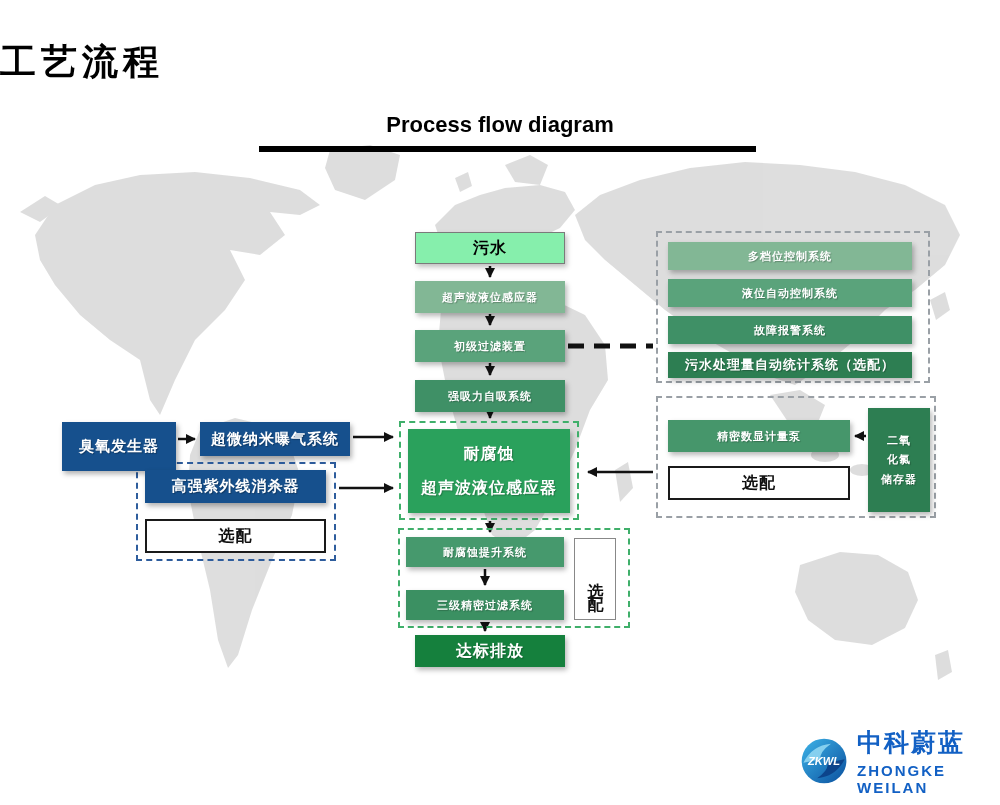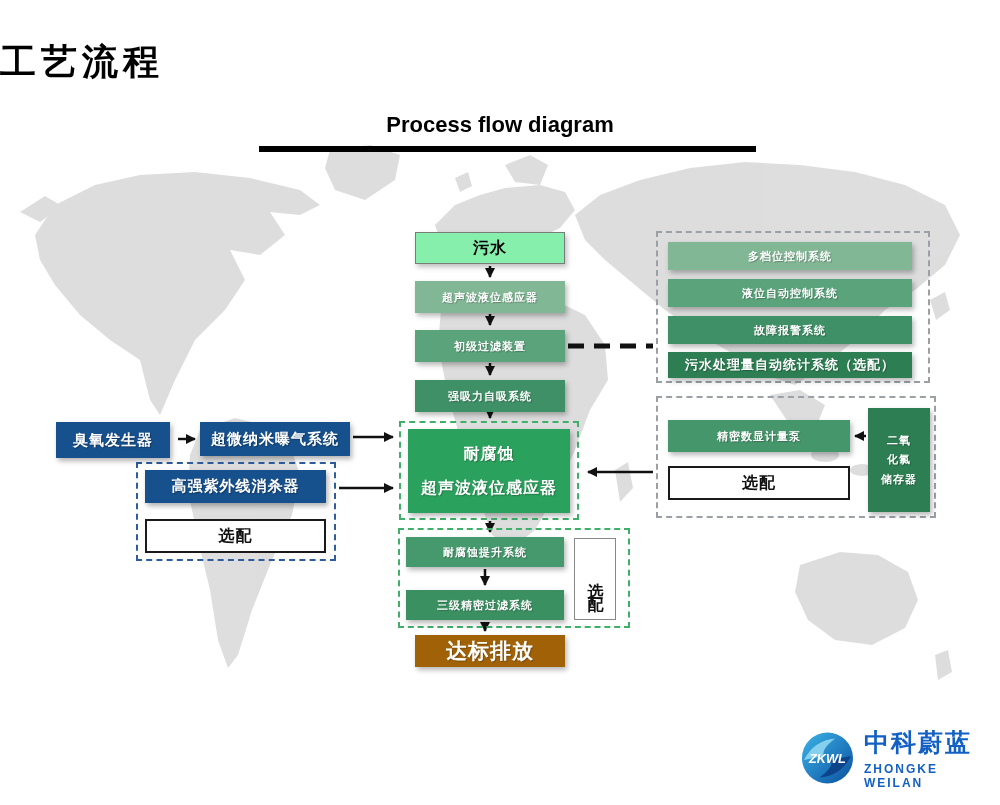--- a/index.html
+++ b/index.html
@@ -29,21 +29,21 @@
   .dashed-blue  { border-color:#2e5d9d; }
 
   .reactor-text { line-height:2.1; }
   .vtext { writing-mode:vertical-rl; text-orientation:upright; letter-spacing:14px;
            font-size:16px; font-weight:bold; color:#111; padding-top:10px; }
   .storage-lines div { line-height:1.75; }
 
   .logo { position:absolute; left:800px; top:726px; display:flex; align-items:center; gap:9px; }
   .logo-names { display:flex; flex-direction:column; }
   .logo-zh { font-size:25px; font-weight:900; color:#1260c4; letter-spacing:2px; }
-  .logo-en { font-size:12px; font-weight:bold; color:#1260c4; letter-spacing:2px; margin-top:3px; }
+  .logo-en { font-size:15px; font-weight:bold; color:#1260c4; letter-spacing:2px; margin-top:3px; }
 </style>
 </head>
 <body>
 
 <div class="canvas">
 
   <svg class="map-layer" viewBox="0 0 1000 805">
     <g fill="#d8d8d8" opacity="0.85">
       <path d="M35 235 L55 205 L95 185 L140 175 L195 172 L250 178 L300 190 L320 205 L300 215 L270 212 L285 235 L260 255 L230 250 L245 280 L225 310 L195 340 L175 380 L160 415 L150 400 L140 360 L110 340 L80 315 L55 285 L40 260 Z"></path>
       <path d="M20 212 L45 196 L62 206 L40 222 Z"></path>
@@ -108,38 +108,38 @@
       <div>超声波液位感应器</div>
     </div>
   </div>
 
   <div class="box gbox" style="left:406px; top:537px; width:158px; height:30px; background:#46996d;">耐腐蚀提升系统</div>
   <div class="box gbox" style="left:406px; top:590px; width:158px; height:30px; background:#3b9062;">三级精密过滤系统</div>
   <div class="box" style="left:574px; top:538px; width:42px; height:82px; background:#fff; border:1px solid #888;">
     <div class="vtext">选配</div>
   </div>
 
-  <div class="box gbox" style="left:415px; top:635px; width:150px; height:32px; background:#a16207; font-size:21px;text-align:right;">达标排放</div>
+  <div class="box gbox" style="left:415px; top:635px; width:150px; height:32px; background:#15803d; font-size:16px;text-align:right;">达标排放</div>
 
   <div class="box gbox" style="left:668px; top:242px; width:244px; height:28px; background:#82b795;">多档位控制系统</div>
   <div class="box gbox" style="left:668px; top:279px; width:244px; height:28px; background:#5aa37b;">液位自动控制系统</div>
   <div class="box gbox" style="left:668px; top:316px; width:244px; height:28px; background:#3f9066;">故障报警系统</div>
   <div class="box gbox" style="left:668px; top:352px; width:244px; height:26px; background:#2d7e52; font-size:13px;">污水处理量自动统计系统（选配）</div>
 
   <div class="box gbox" style="left:668px; top:420px; width:182px; height:32px; background:#46966b;">精密数显计量泵</div>
   <div class="box whitebox" style="left:668px; top:466px; width:182px; height:34px;">选配</div>
   <div class="box gbox storage-lines" style="left:868px; top:408px; width:62px; height:104px; background:#2d7e52;">
     <div>
       <div>二氧</div>
       <div>化氯</div>
       <div>储存器</div>
     </div>
   </div>
 
-  <div class="box bbox" style="left:56px; top:422px; width:114px; height:36px;">臭氧发生器</div>
+  <div class="box bbox" style="left:62px; top:422px; width:114px; height:49px;">臭氧发生器</div>
   <div class="box bbox" style="left:200px; top:422px; width:150px; height:34px;">超微纳米曝气系统</div>
   <div class="box bbox" style="left:145px; top:470px; width:181px; height:33px;">高强紫外线消杀器</div>
   <div class="box whitebox" style="left:145px; top:519px; width:181px; height:34px;">选配</div>
 
   <div class="logo">
     <svg width="56" height="56" viewBox="0 0 56 56">
       <defs>
         <linearGradient id="lg" x1="0" y1="0" x2="1" y2="1">
           <stop offset="0" stop-color="#3db4e8"></stop>
           <stop offset="1" stop-color="#0a4f9e"></stop>

